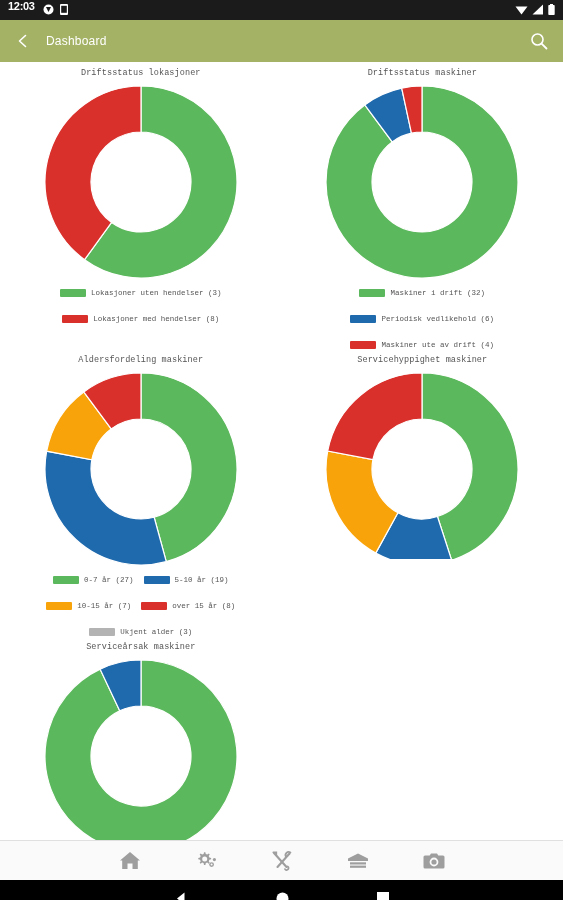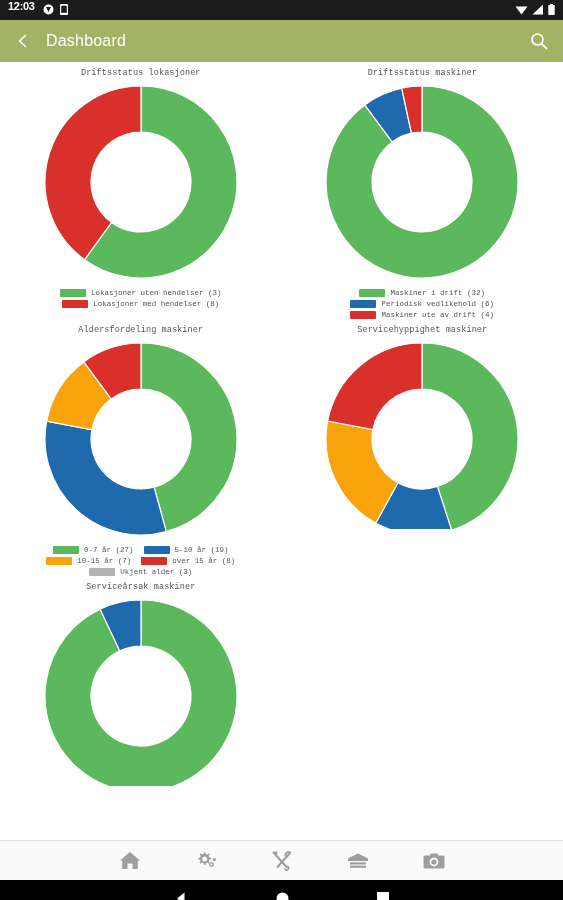--- a/index.html
+++ b/index.html
@@ -26,21 +26,21 @@
   .app-bar {
     height: 42px; background: #a3b265;
     display: flex; align-items: center; padding: 0 14px;
     color: #ffffff;
   }
   .back-arrow {
     width: 18px; height: 18px; display: flex; align-items: center;
     justify-content: center; cursor: pointer; flex: 0 0 auto;
   }
   .app-title {
-    font-size: 16px; margin-left: 14px; font-weight: normal;
+    font-size: 12px; margin-left: 14px; font-weight: normal;
     letter-spacing: 0.2px; color: #ffffff;
   }
   .app-bar-spacer { flex: 1; }
   .search-btn { width: 20px; height: 20px; cursor: pointer; }
 
   
   .content {
     height: 818px; background: #ffffff;
     overflow: hidden; position: relative;
   }
@@ -53,21 +53,21 @@
   .chart-cell.row3 { height: 210px; overflow: hidden; align-items: center; }
   .chart-title {
     font-size: 8.5px; color: #555555; text-align: center;
     margin-bottom: 2px; letter-spacing: 0.1px;
   }
   .donut-wrap { width: 210px; height: 205px; position: relative; }
   .donut { display: block; }
 
   .legend {
     display: flex; flex-wrap: wrap; justify-content: center;
-    gap: 3px 10px; margin-top: 4px; width: 100%;
+    gap: 18px 10px; margin-top: 4px; width: 100%;
     padding: 0 6px;
   }
   .legend-item { display: flex; align-items: center; gap: 5px; }
   .legend-swatch {
     width: 26px; height: 8px; border-radius: 1px; flex: 0 0 auto;
   }
   .legend-label { font-size: 7.5px; color: #555555; white-space: nowrap; }
 
   
   .bottom-nav {

